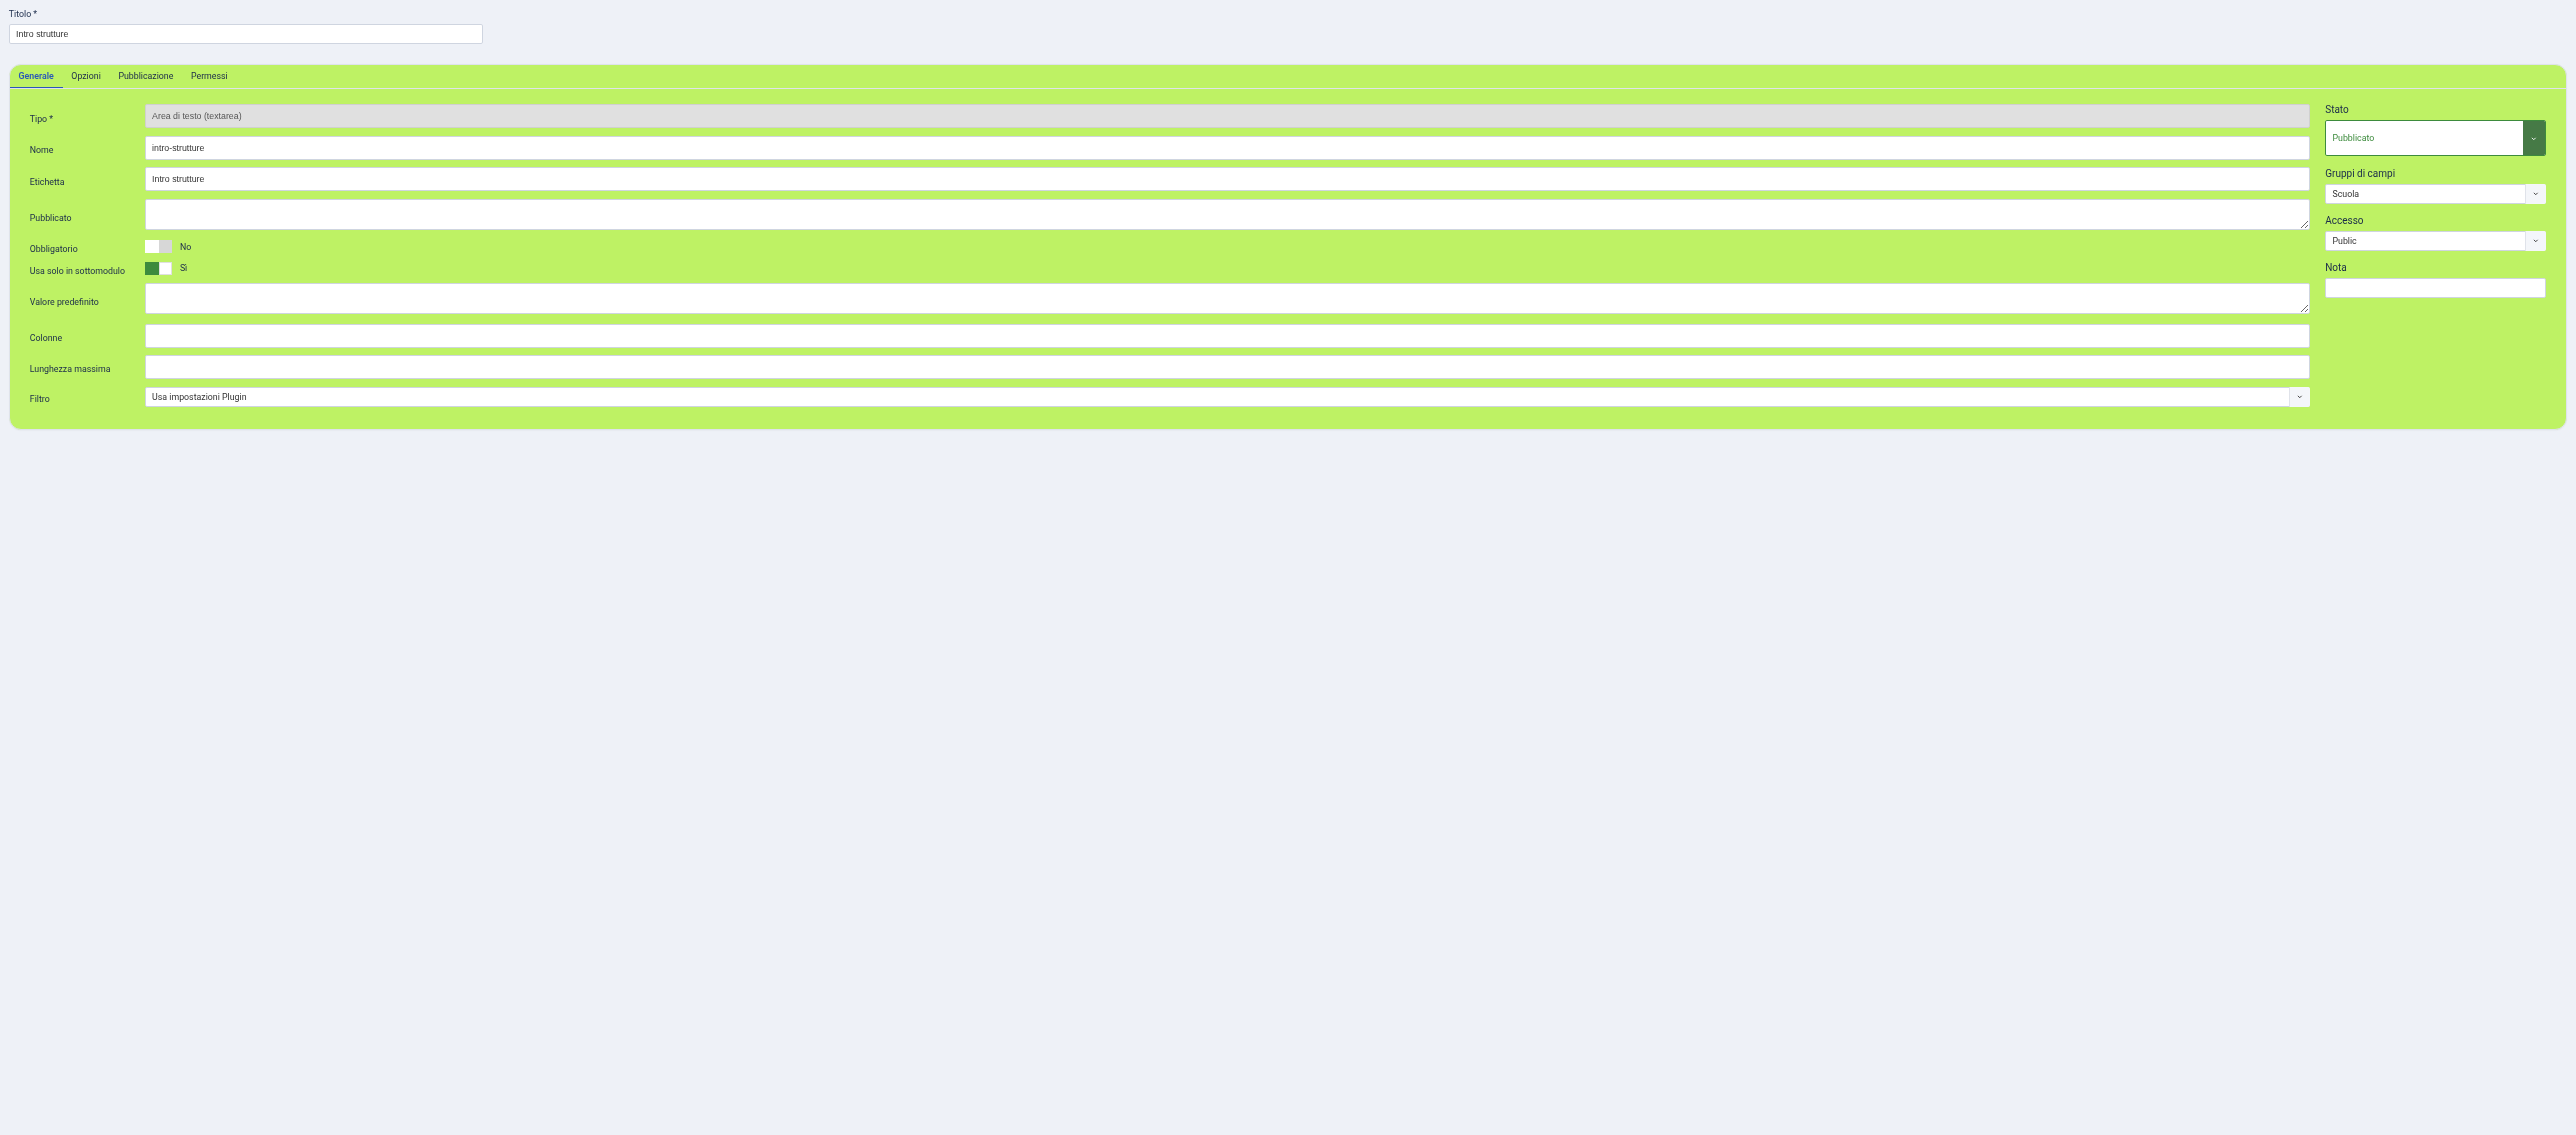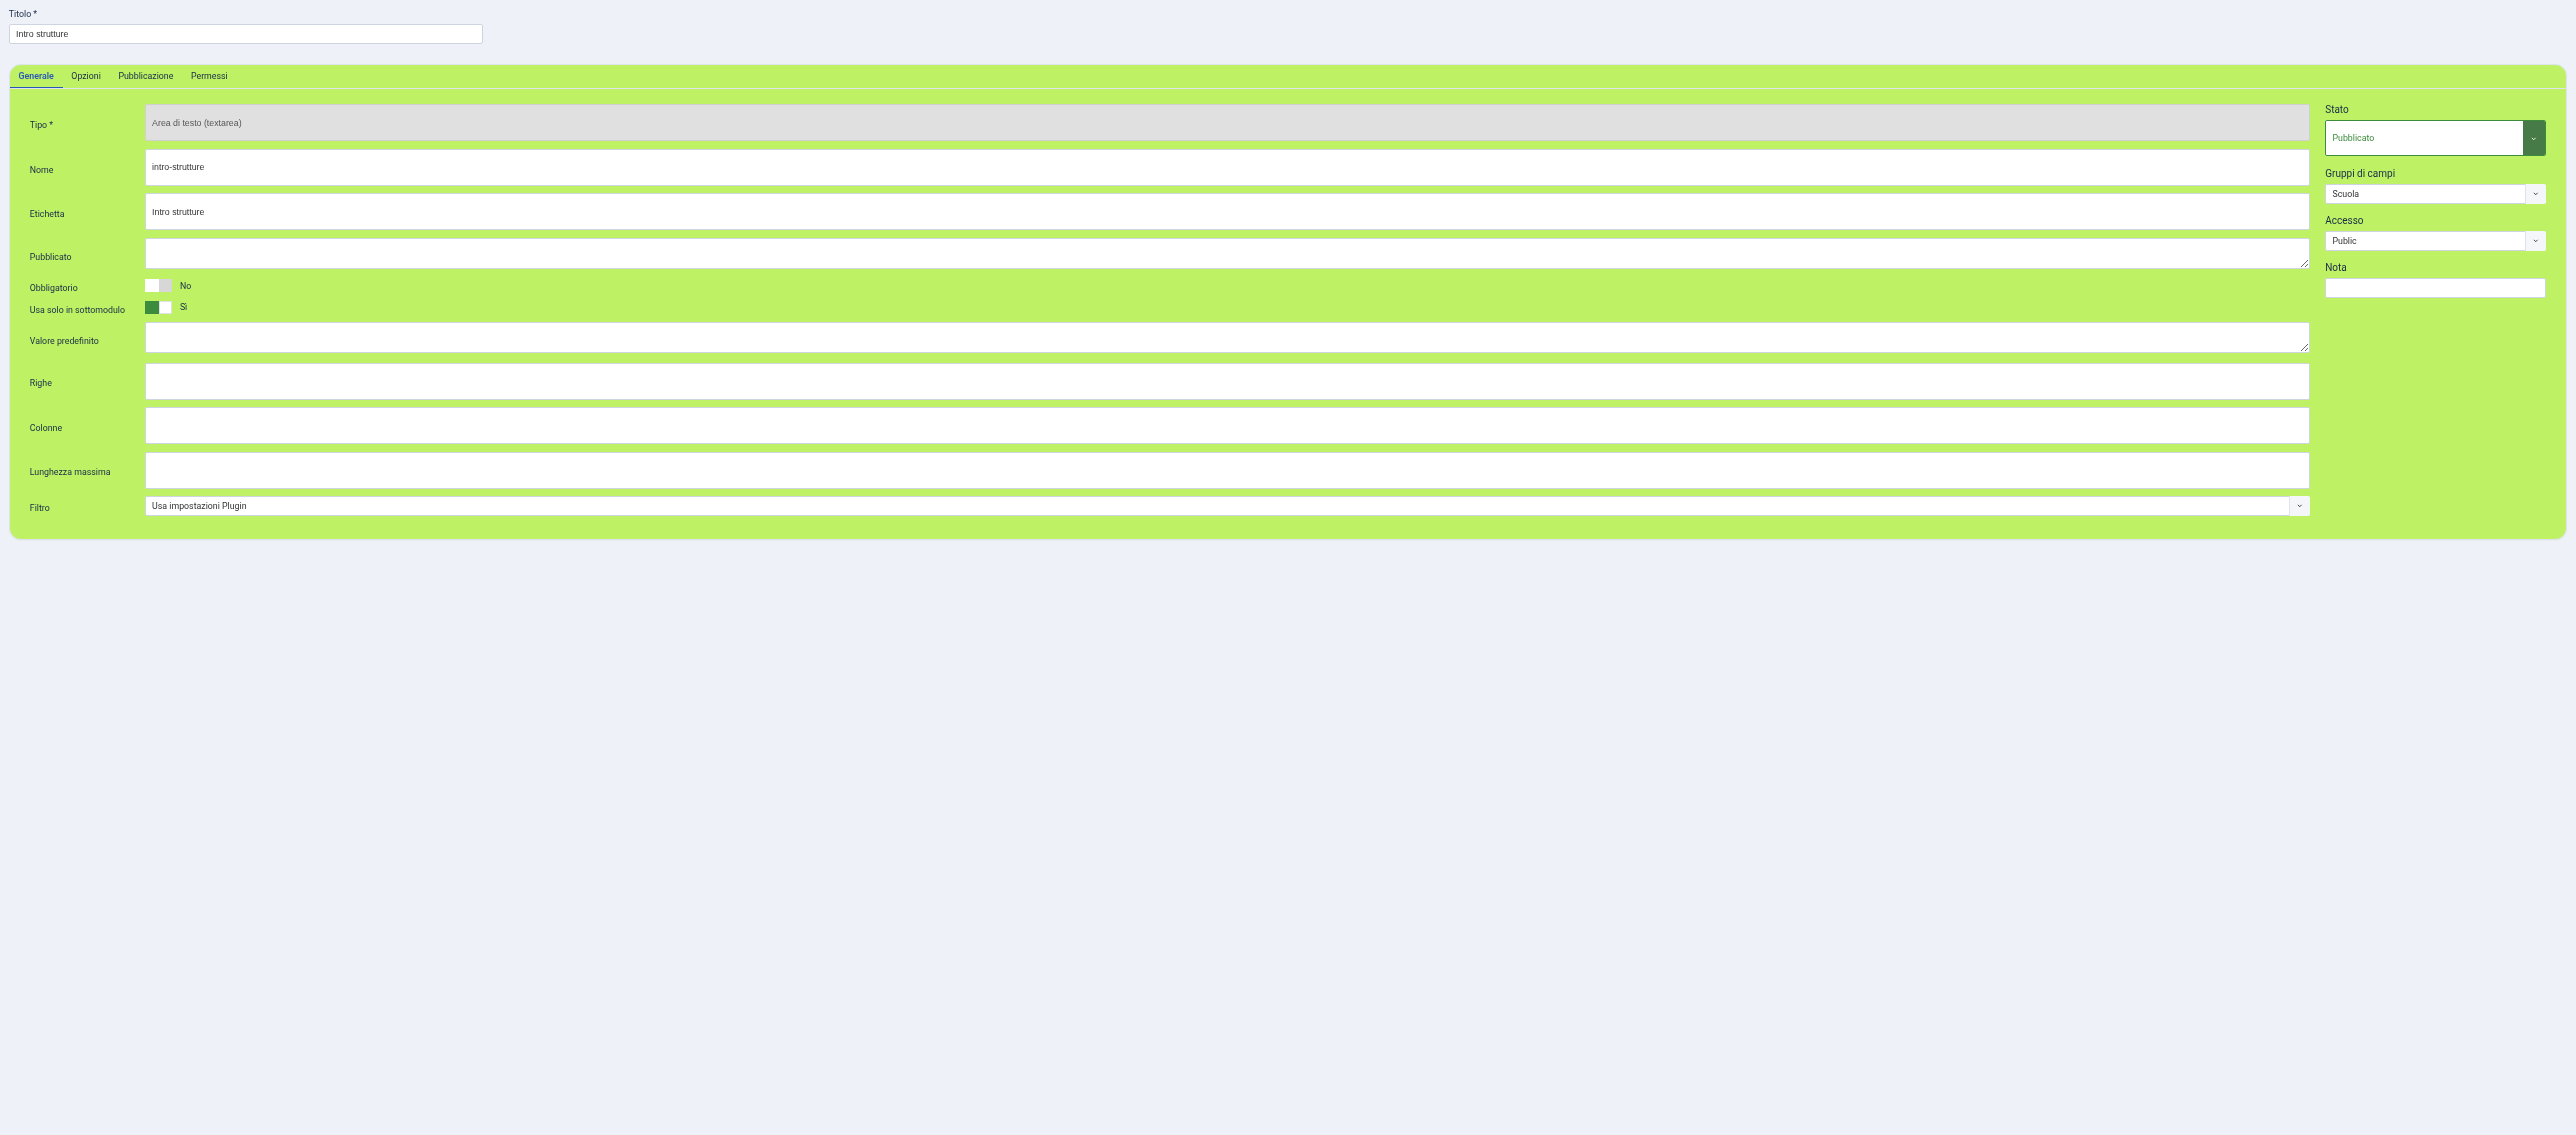--- a/index.html
+++ b/index.html
@@ -82,21 +82,21 @@
       color: #1a2b4a;
       font-size: 8.8px;
       padding-top: 4.4px;
     }
     .form-row .field-col {
       flex: 1;
       min-width: 0;
     }
     .text-input {
       width: 100%;
-      height: 37px;
+      height: 24px;
       padding: 3.8px 6.3px;
       border: 0.6px solid #cfd5e0;
       border-radius: 1.9px;
       font-size: 8.8px;
       color: #333;
       background: #fff;
     }
     .text-input.readonly {
       background: #e0e0e0;
       color: #555;
@@ -328,26 +328,20 @@
           </div>
         </div>
 
         <div class="form-row">
           <div class="label-col">Valore predefinito</div>
           <div class="field-col">
             <textarea class="textarea-input" style=""></textarea>
           </div>
         </div>
 
-        <div class="form-row">
-          <div class="label-col">Righe</div>
-          <div class="field-col">
-            <input type="text" class="text-input" value="" style="">
-          </div>
-        </div>
 
         <div class="form-row">
           <div class="label-col">Colonne</div>
           <div class="field-col">
             <input type="text" class="text-input" value="" style="">
           </div>
         </div>
 
         <div class="form-row">
           <div class="label-col">Lunghezza massima</div>

